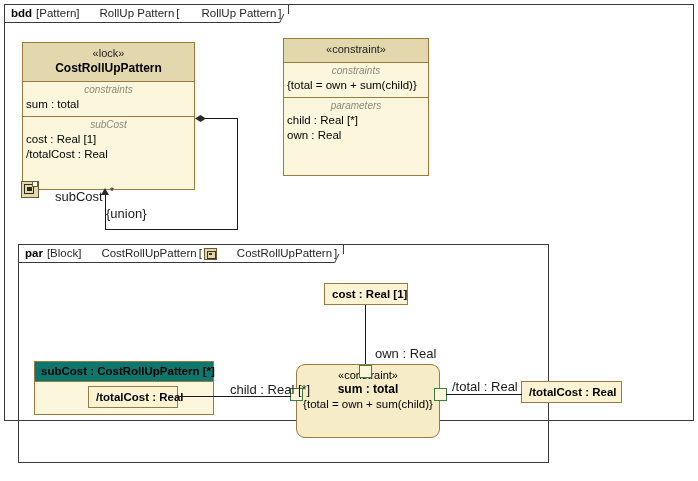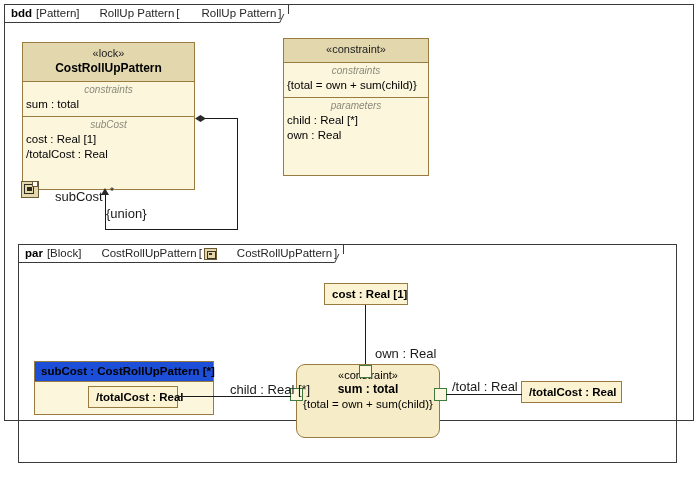--- a/index.html
+++ b/index.html
@@ -18,21 +18,21 @@
   }
 
   
   .frame {
     position: absolute;
     border: 1px solid #3a3a3a;
     background: transparent;
     box-sizing: border-box;
   }
   #bdd-frame { left: 4px; top: 4px; width: 690px; height: 417px; }
-  #par-frame { left: 18px; top: 244px; width: 659px; height: 219px; }
+  #par-frame { left: 18px; top: 244px; width: 531px; height: 219px; }
 
   
   .frame-tab {
     position: absolute;
     left: -1px;
     top: -1px;
     height: 19px;
     background: #ffffff;
     border: 1px solid #3a3a3a;
     box-sizing: border-box;
@@ -144,21 +144,21 @@
   }
 
   
   .part-box {
     position: absolute;
     border: 1px solid #9a7b3f;
     background: #fbf6dc;
     box-sizing: border-box;
   }
   .part-head {
-    background: #1d4ed8;
+    background: #0f766e;
     border-bottom: 1px solid #9a7b3f;
     font-weight: bold;
     font-size: 11.5px;
     padding: 3px 6px 4px 6px;
     white-space: nowrap;
   }
   .prop-box {
     position: absolute;
     border: 1px solid #9a7b3f;
     background: #fbf3d2;

